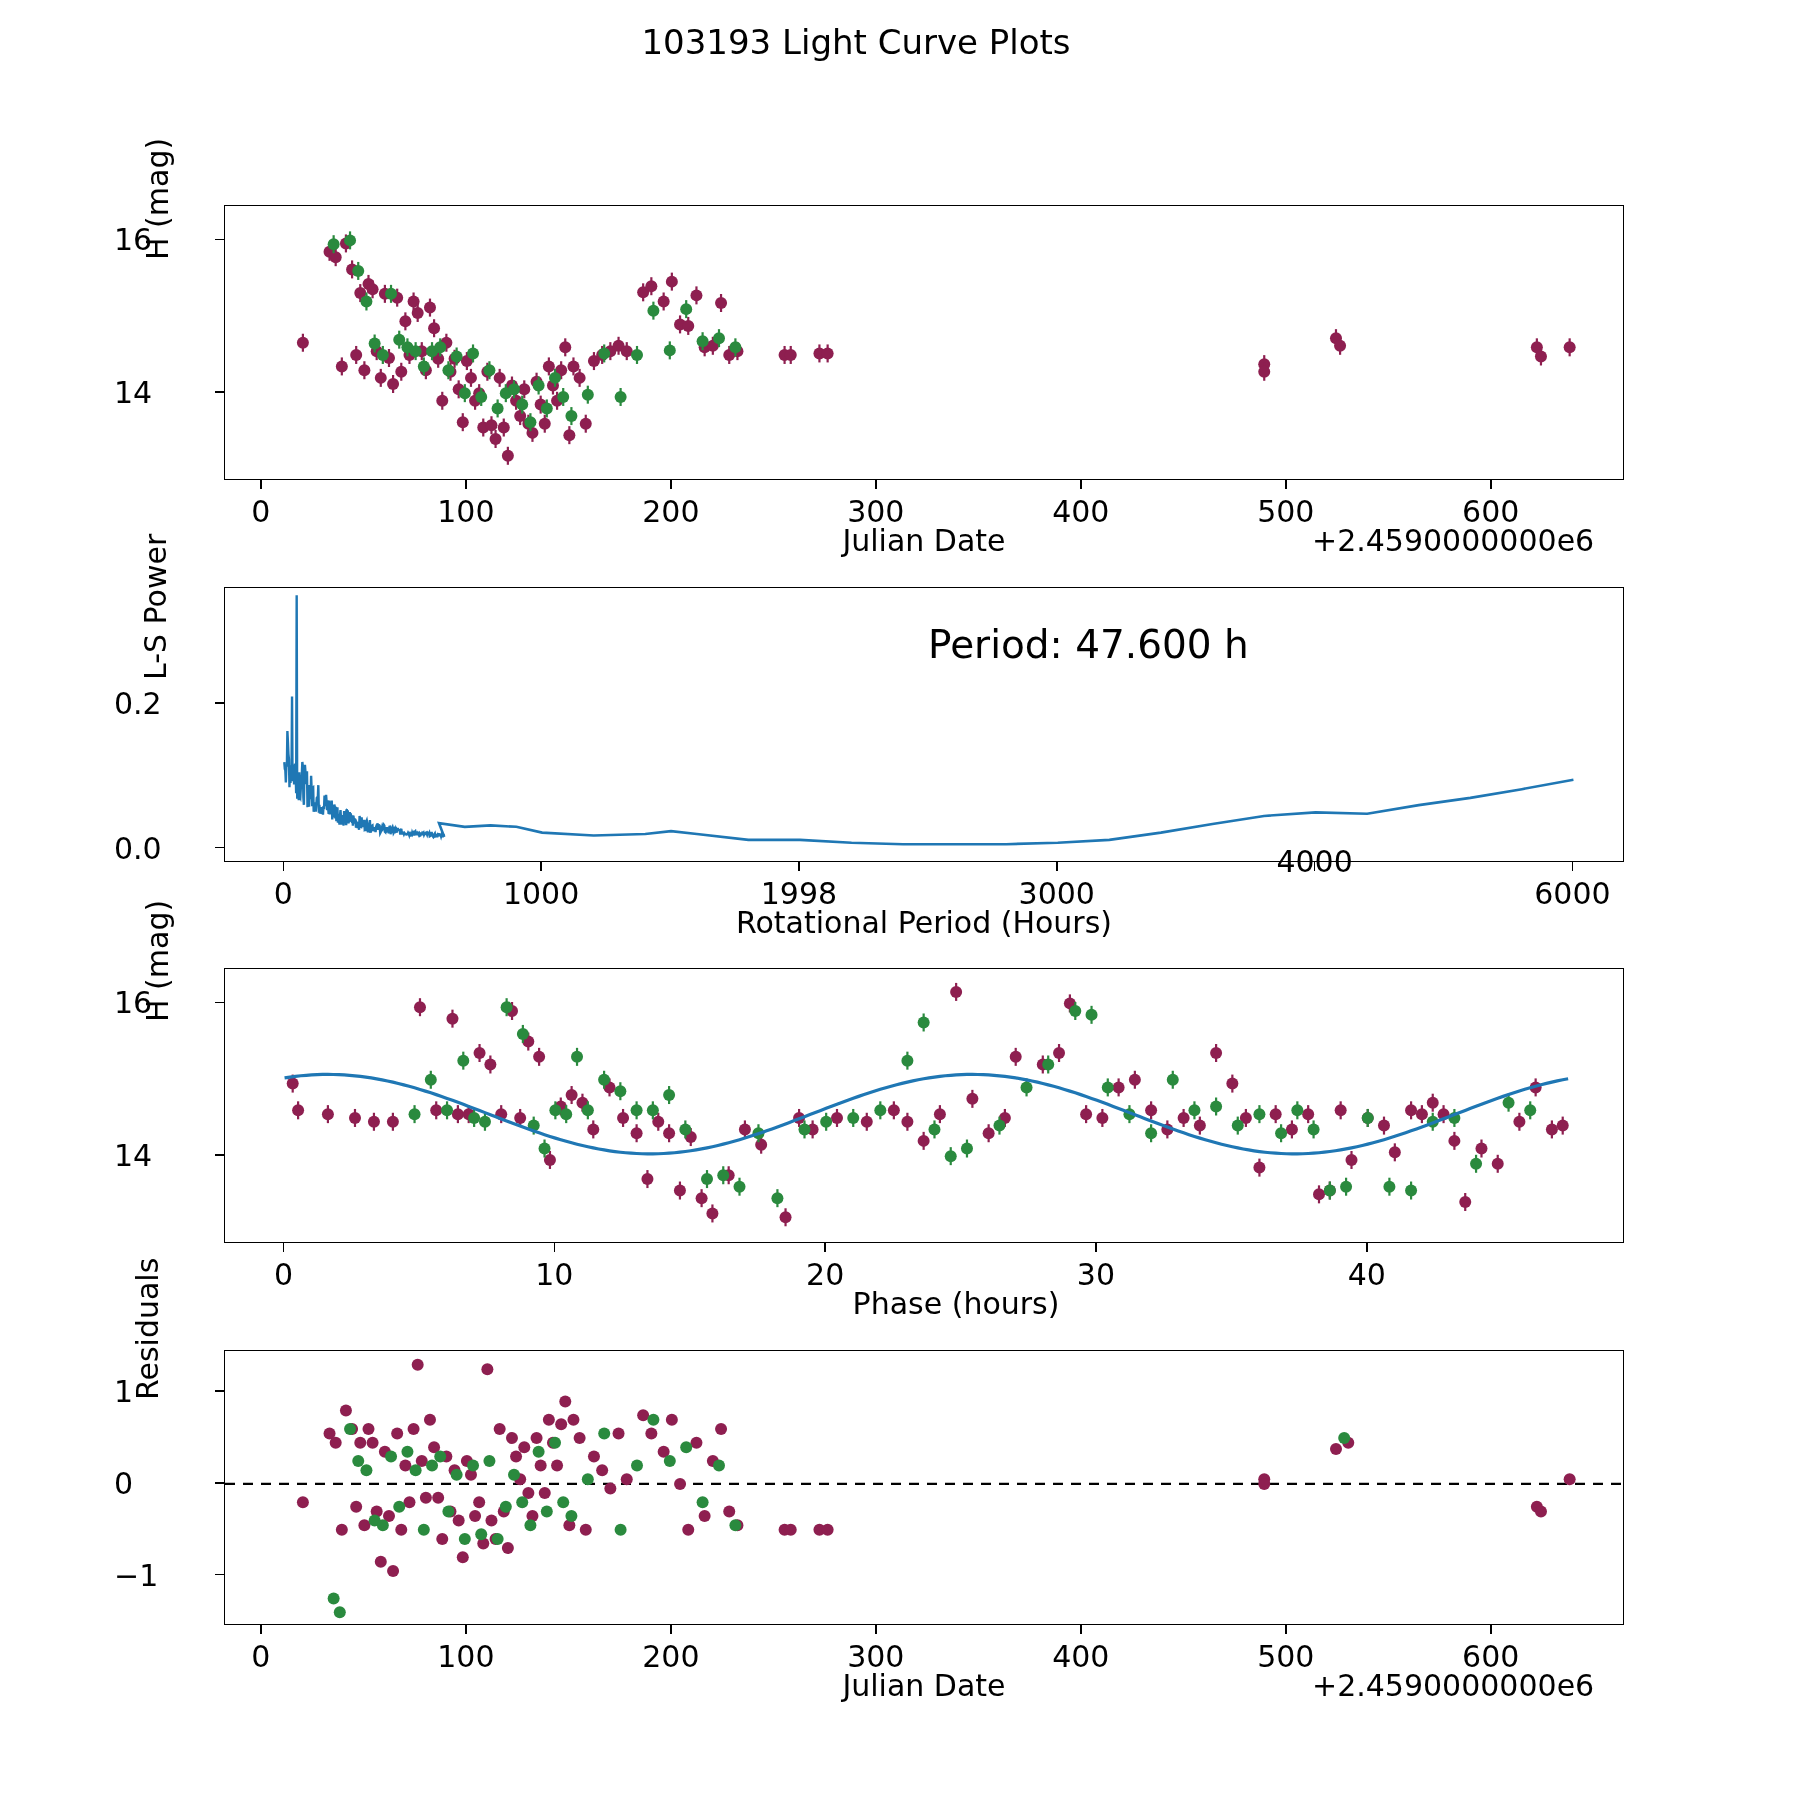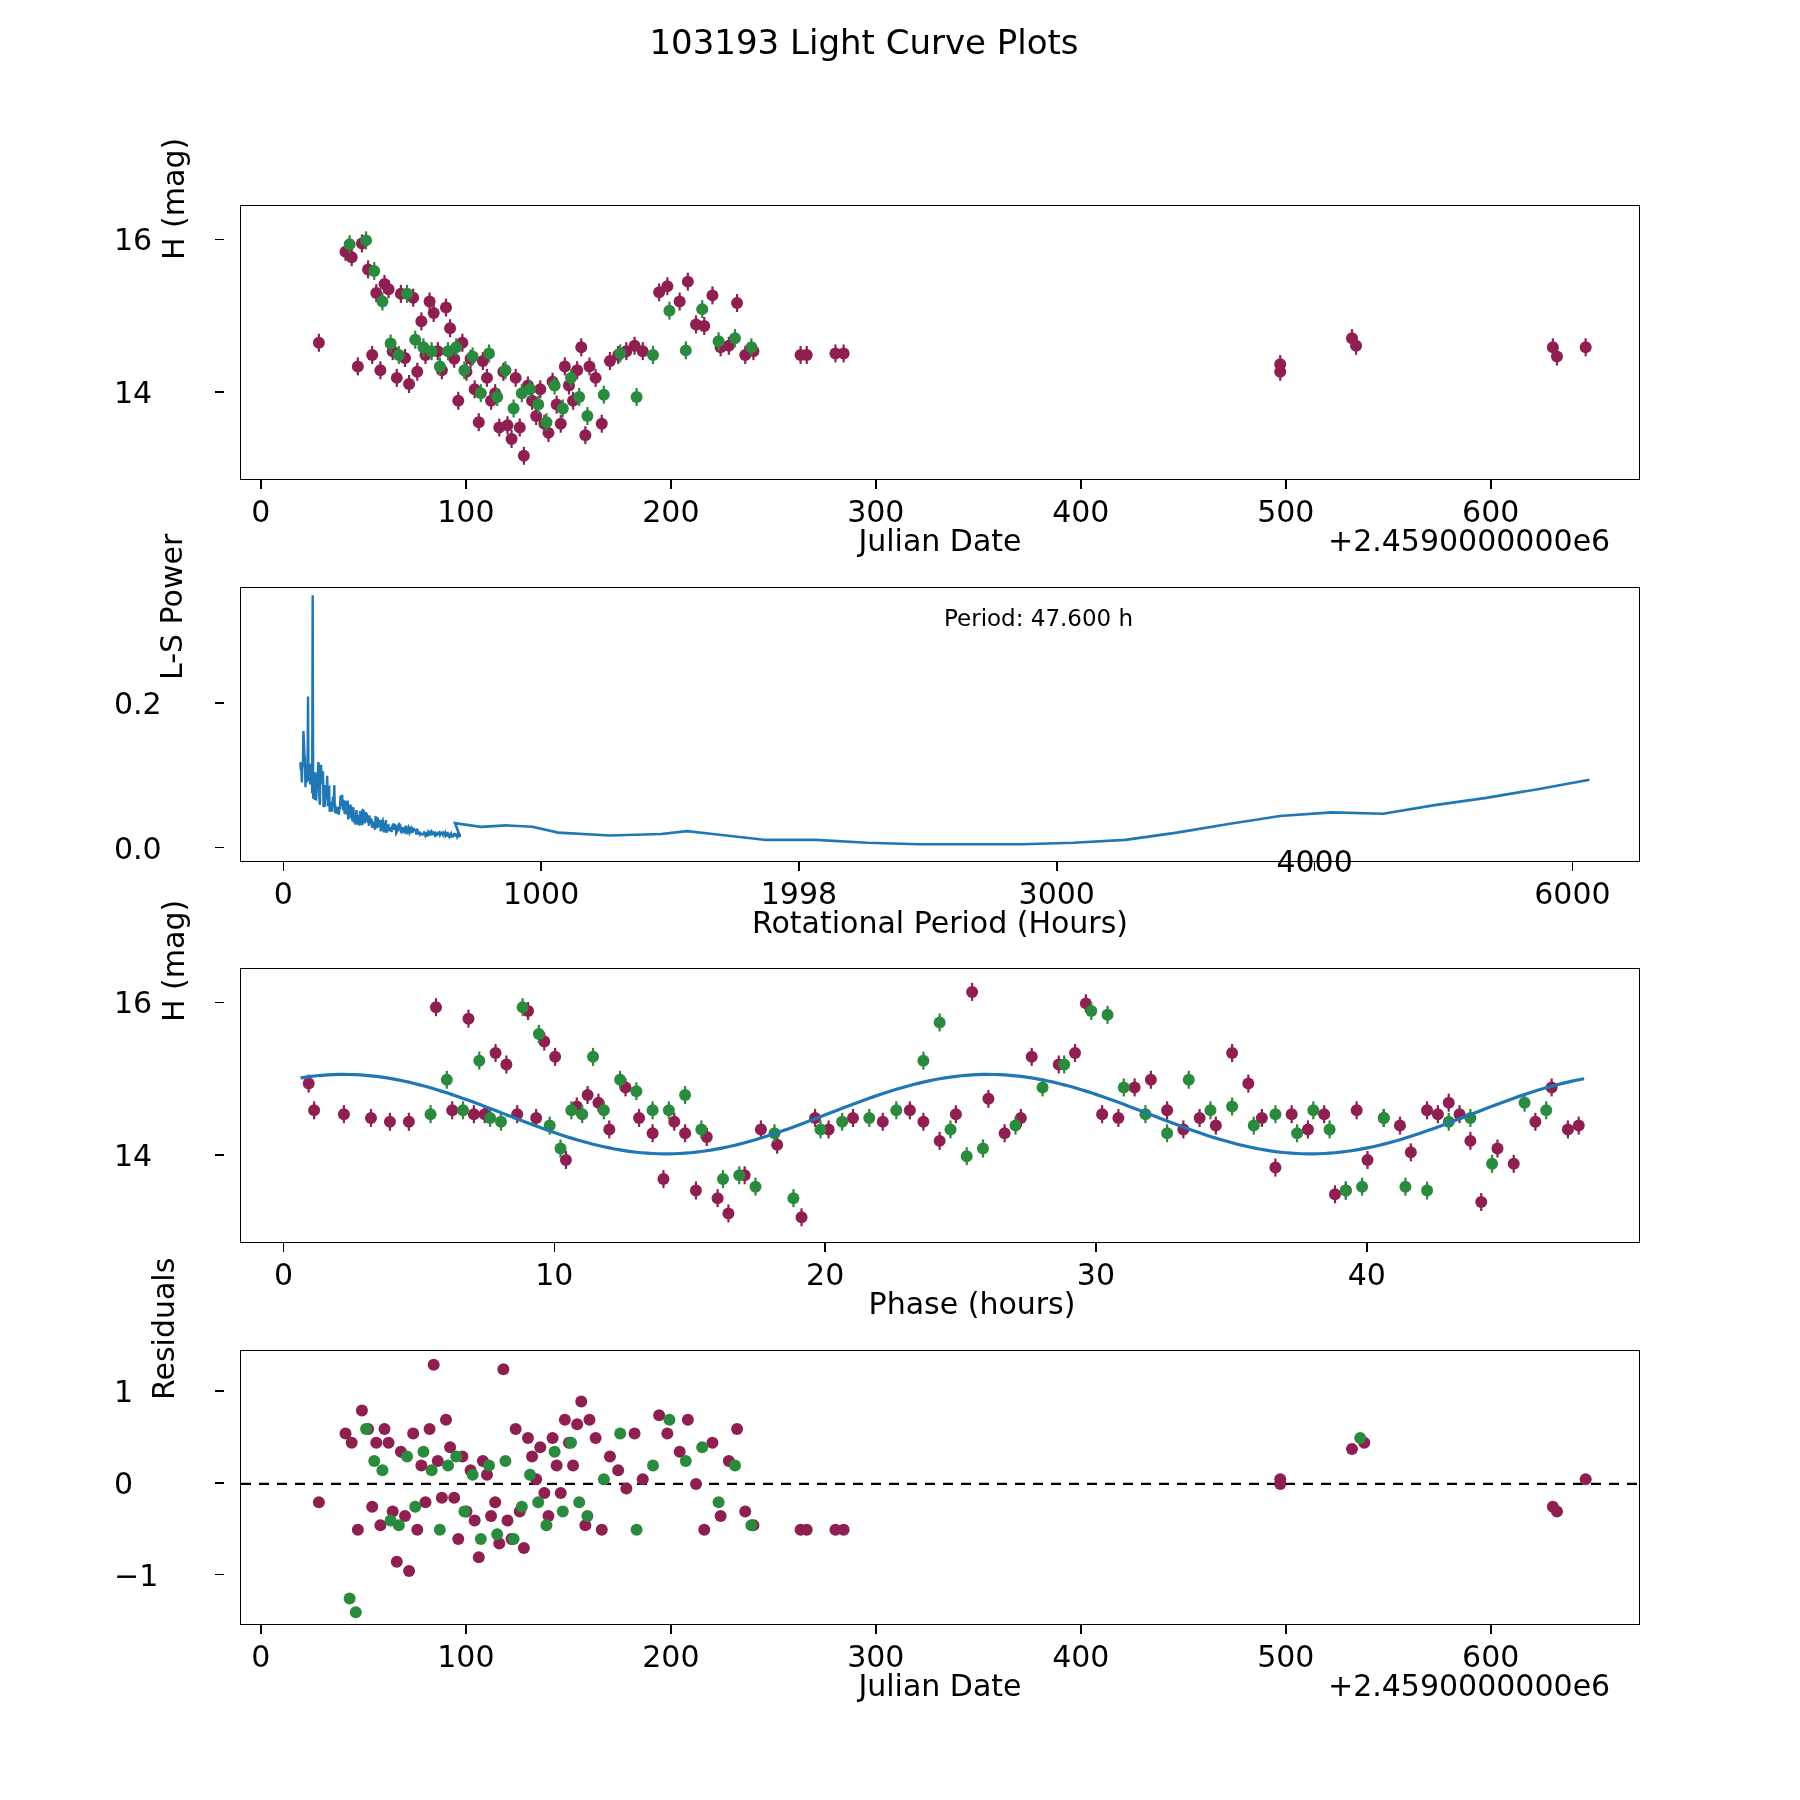--- a/index.html
+++ b/index.html
@@ -1,36 +1,36 @@
 <!DOCTYPE html>
 <html><head>
 <meta charset="utf-8">
 <style>
   html,body{margin:0;padding:0;background:#ffffff;}
   body{width:1800px;height:1800px;font-family:"DejaVu Sans",sans-serif;color:#000;}
-  #root{position:relative;width:1712px;height:1800px;padding-left:16px;}
+  #root{position:relative;width:1712px;height:1800px;}
 
   .fig-title{
     position:absolute;left:0;right:0;top:22px;
     text-align:center;font-size:34px;color:#000;
   }
 
   .panel{position:absolute;}
   .axes{position:absolute;border:1.6px solid #000;box-sizing:border-box;background:#fff;overflow:hidden;}
   .ylabel{
     position:absolute;transform:rotate(-90deg);transform-origin:left top;
     font-size:30px;white-space:nowrap;
   }
   .xlabel{position:absolute;font-size:30px;white-space:nowrap;text-align:center;}
   .offset-label{position:absolute;font-size:30px;white-space:nowrap;}
   .tick-x{position:absolute;font-size:30px;text-align:center;transform:translateX(-50%);}
   .tick-y{position:absolute;font-size:30px;transform:translateY(-50%);}
   .tickmark-x{position:absolute;width:1.6px;background:#000;height:9px;}
   .tickmark-y{position:absolute;height:1.6px;background:#000;width:9px;}
-  .annot{position:absolute;font-size:23px;white-space:nowrap;}
+  .annot{position:absolute;font-size:39px;white-space:nowrap;margin-top:17px;}
   svg{display:block;}
 </style>
 </head>
 <body>
 
 <div id="root">
 
   <div class="fig-title">103193 Light Curve Plots</div>
 
   <div class="panel">

